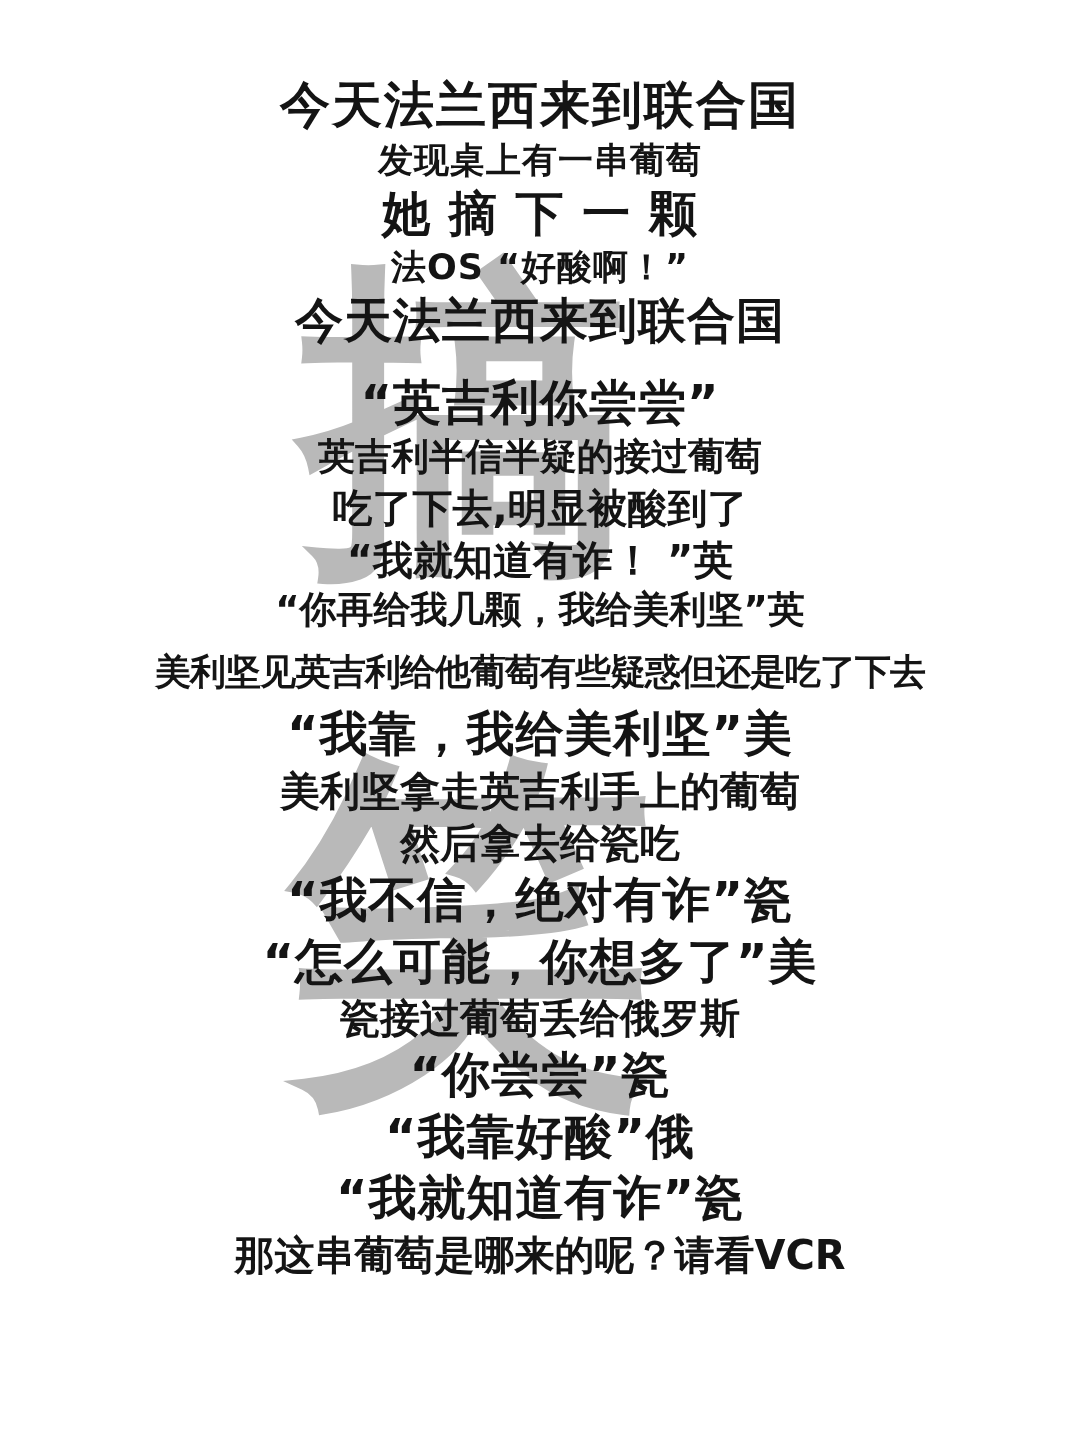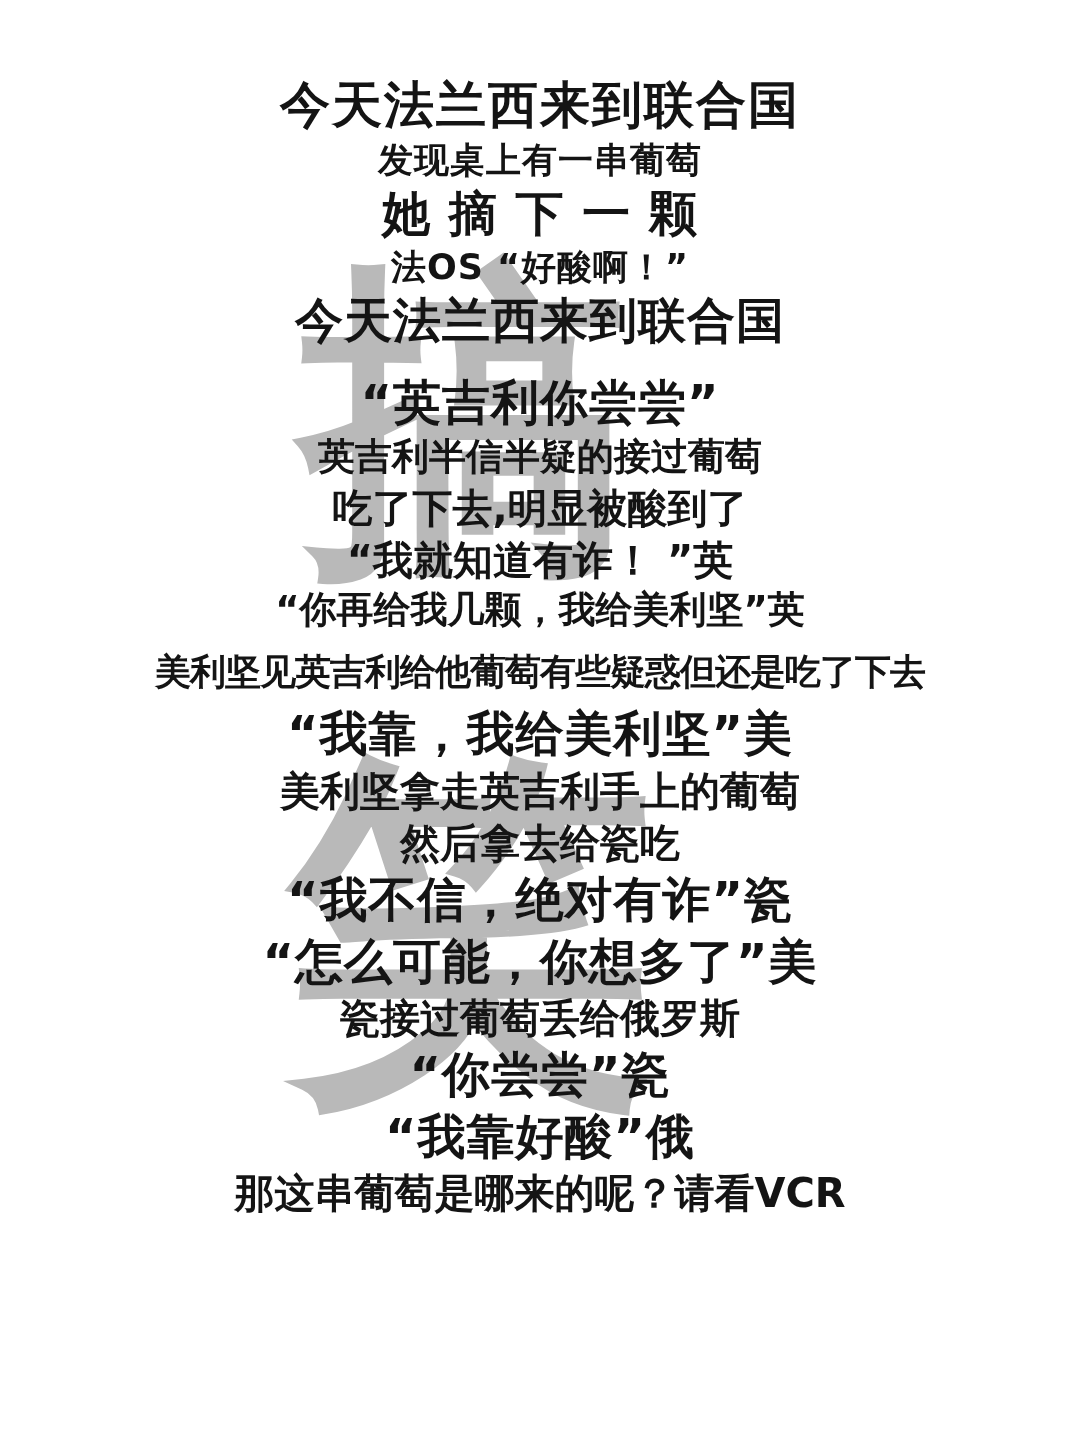--- a/index.html
+++ b/index.html
@@ -105,16 +105,17 @@
     <div class="line s-sm">“你再给我几颗，我给美利坚”英</div>
     <div class="line s-wide gap-top-14">美利坚见英吉利给他葡萄有些疑惑但还是吃了下去</div>
     <div class="line s-lg gap-top-8">“我靠，我给美利坚”美</div>
     <div class="line s-md">美利坚拿走英吉利手上的葡萄</div>
     <div class="line s-md">然后拿去给瓷吃</div>
     <div class="line s-lg">“我不信，绝对有诈”瓷</div>
     <div class="line s-lg">“怎么可能，你想多了”美</div>
     <div class="line s-md">瓷接过葡萄丢给俄罗斯</div>
     <div class="line s-lg">“你尝尝”瓷</div>
     <div class="line s-lg">“我靠好酸”俄</div>
+    <div class="line s-lg">“我就知道有诈”瓷</div>
     <div class="line s-md">那这串葡萄是哪来的呢？请看VCR</div>
   </div>
 
 </div>
 
 </body></html>

